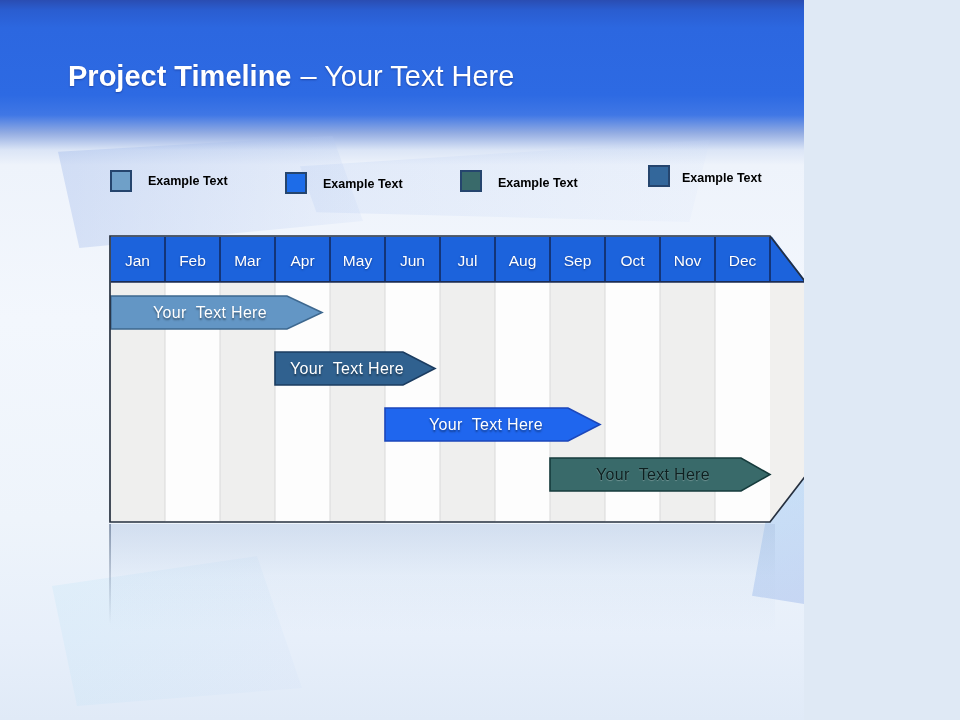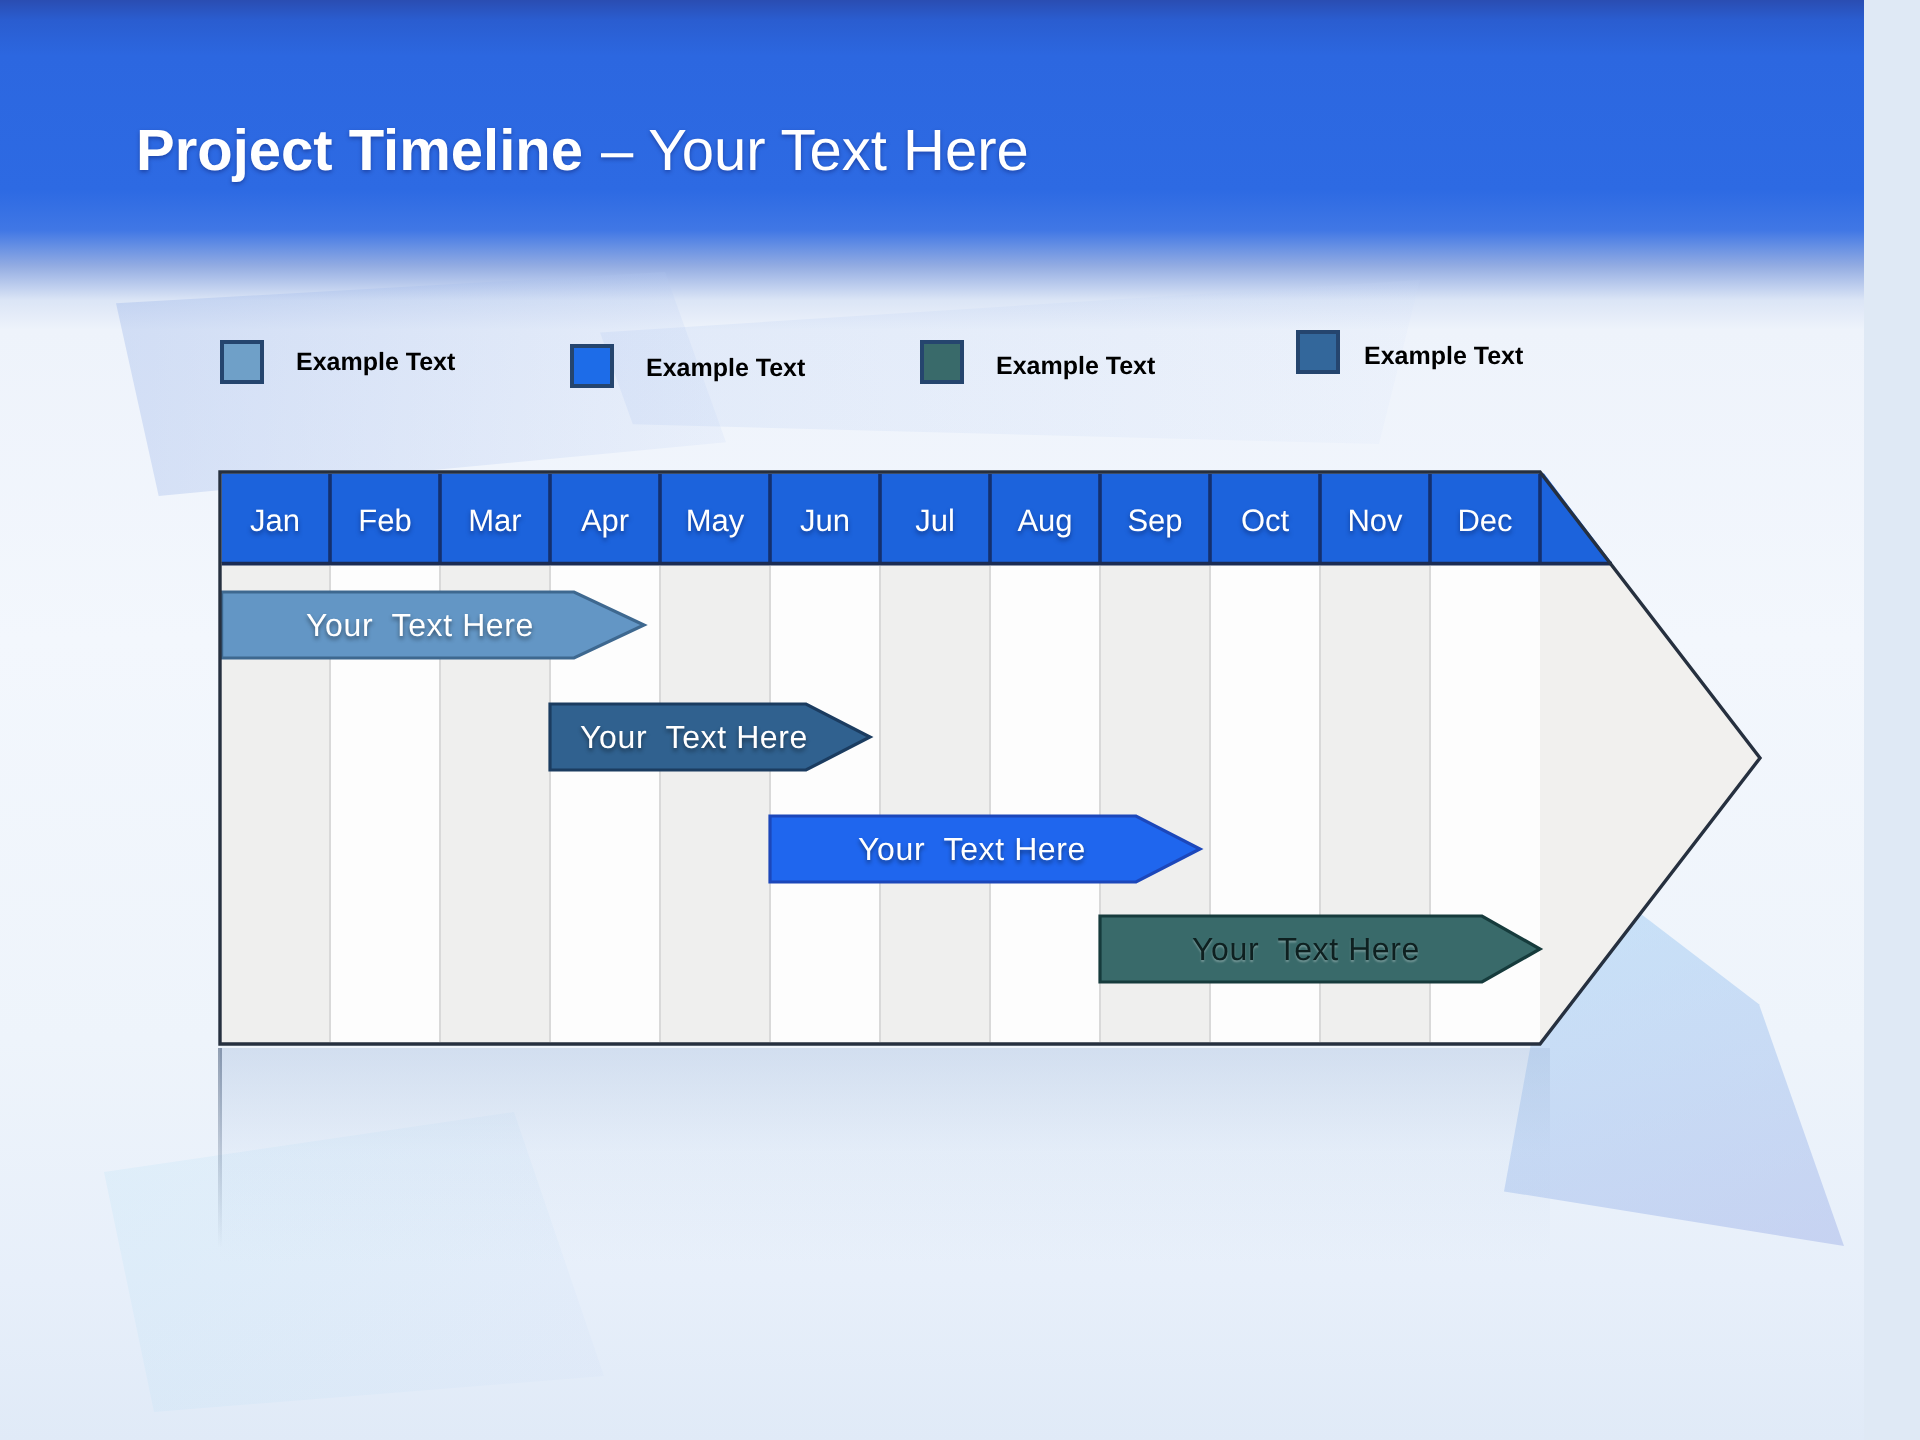--- a/index.html
+++ b/index.html
@@ -1,17 +1,17 @@
 <!DOCTYPE html>
 <html><head>
 <meta charset="utf-8">
 <style>
   html,body{margin:0;padding:0;background:#dfe9f5;}
   .slide{
-    position:relative; width:932px; height:720px; overflow:hidden;
+    position:relative; width:804px; height:720px; overflow:hidden;
     font-family:"Liberation Sans", sans-serif;
     background:linear-gradient(180deg,
       #2a4db2 0px, #2a5dd0 10px, #2c67e0 28px, #2d6ae3 95px,
       #4077e5 115px, #93ace2 133px, #dbe5f6 150px, #eef3fb 165px,
       #f3f7fd 320px, #eef4fb 520px, #e7effa 640px, #e0eaf7 720px);
   }
 
   
   .cube{position:absolute; pointer-events:none;}
   .cube1{left:58px; top:136px; width:305px; height:112px;

